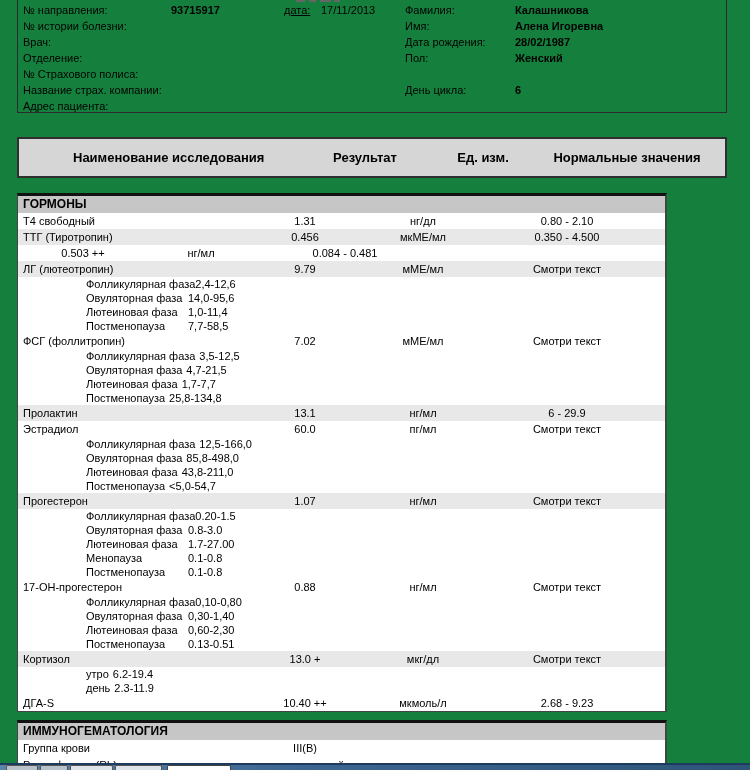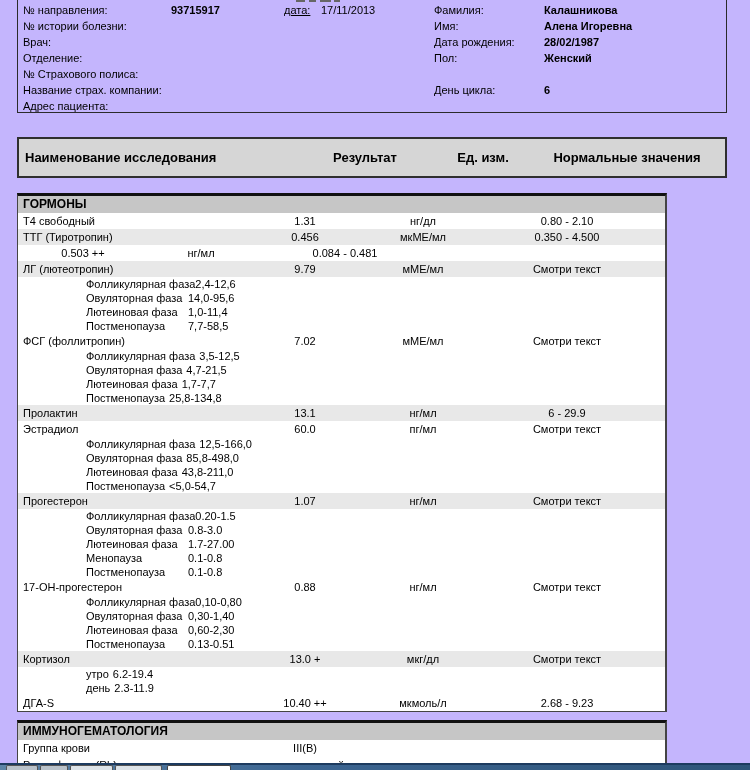--- a/index.html
+++ b/index.html
@@ -5,53 +5,53 @@
   :root{
     --section-header-bg:#c6c6c6;
     --alt-row-bg:#e8e8e8;
     --cols-header-bg:#d6d6d6;
     --border-dark:#2b2b2b;
     --bottombar-blue:#3c6591;
     --bottombar-line:#1d3b5f;
   }
   html,body{margin:0;padding:0;}
   .page{
-    position:relative;width:750px;height:770px;overflow:hidden;background:#c4b5fd;
+    position:relative;width:750px;height:770px;overflow:hidden;background:#15803d;
     font-family:"Liberation Sans",sans-serif;color:#000;
   }
   
   .top-cut{position:absolute;top:0;left:0;height:3px;width:750px;}
   .top-cut i{position:absolute;top:0;height:2px;background:#666;display:block;}
 
   
   .info-box{
     position:absolute;left:17px;top:0;width:710px;height:113px;
     border-left:1px solid var(--border-dark);
     border-right:1px solid var(--border-dark);
     border-bottom:1px solid var(--border-dark);
     box-sizing:border-box;font-size:11px;
   }
   .info-left{position:absolute;left:5px;top:2px;}
-  .info-right{position:absolute;left:416px;top:2px;}
+  .info-right{position:absolute;left:387px;top:2px;}
   .info-row{height:16px;line-height:16px;white-space:nowrap;display:flex;}
   .info-row .lbl{display:inline-block;}
   .info-left .lbl{width:148px;}
   .info-right .lbl{width:110px;}
   .info-row .val{font-weight:bold;display:inline-block;}
   .info-left .val{width:113px;}
   .info-row .dlbl{display:inline-block;width:37px;text-decoration:underline;}
   .info-row .dval{font-weight:normal;}
 
   
   .cols-box{
     position:absolute;left:17px;top:137px;width:710px;height:41px;
     background:var(--cols-header-bg);
     border:2px solid #2f2f2f;box-sizing:border-box;
     display:flex;align-items:center;
-    font-size:13px;font-weight:bold;
+    font-size:13px;font-weight:bold;padding-left:48px;
   }
   .c-name{flex:1;padding-left:6px;}
   .c-res{width:130px;text-align:center;}
   .c-unit{width:106px;text-align:center;}
   .c-norm{width:182px;text-align:center;}
   .c-sp{width:7px;}
 
   
   .rtable{
     position:absolute;left:17px;width:650px;

